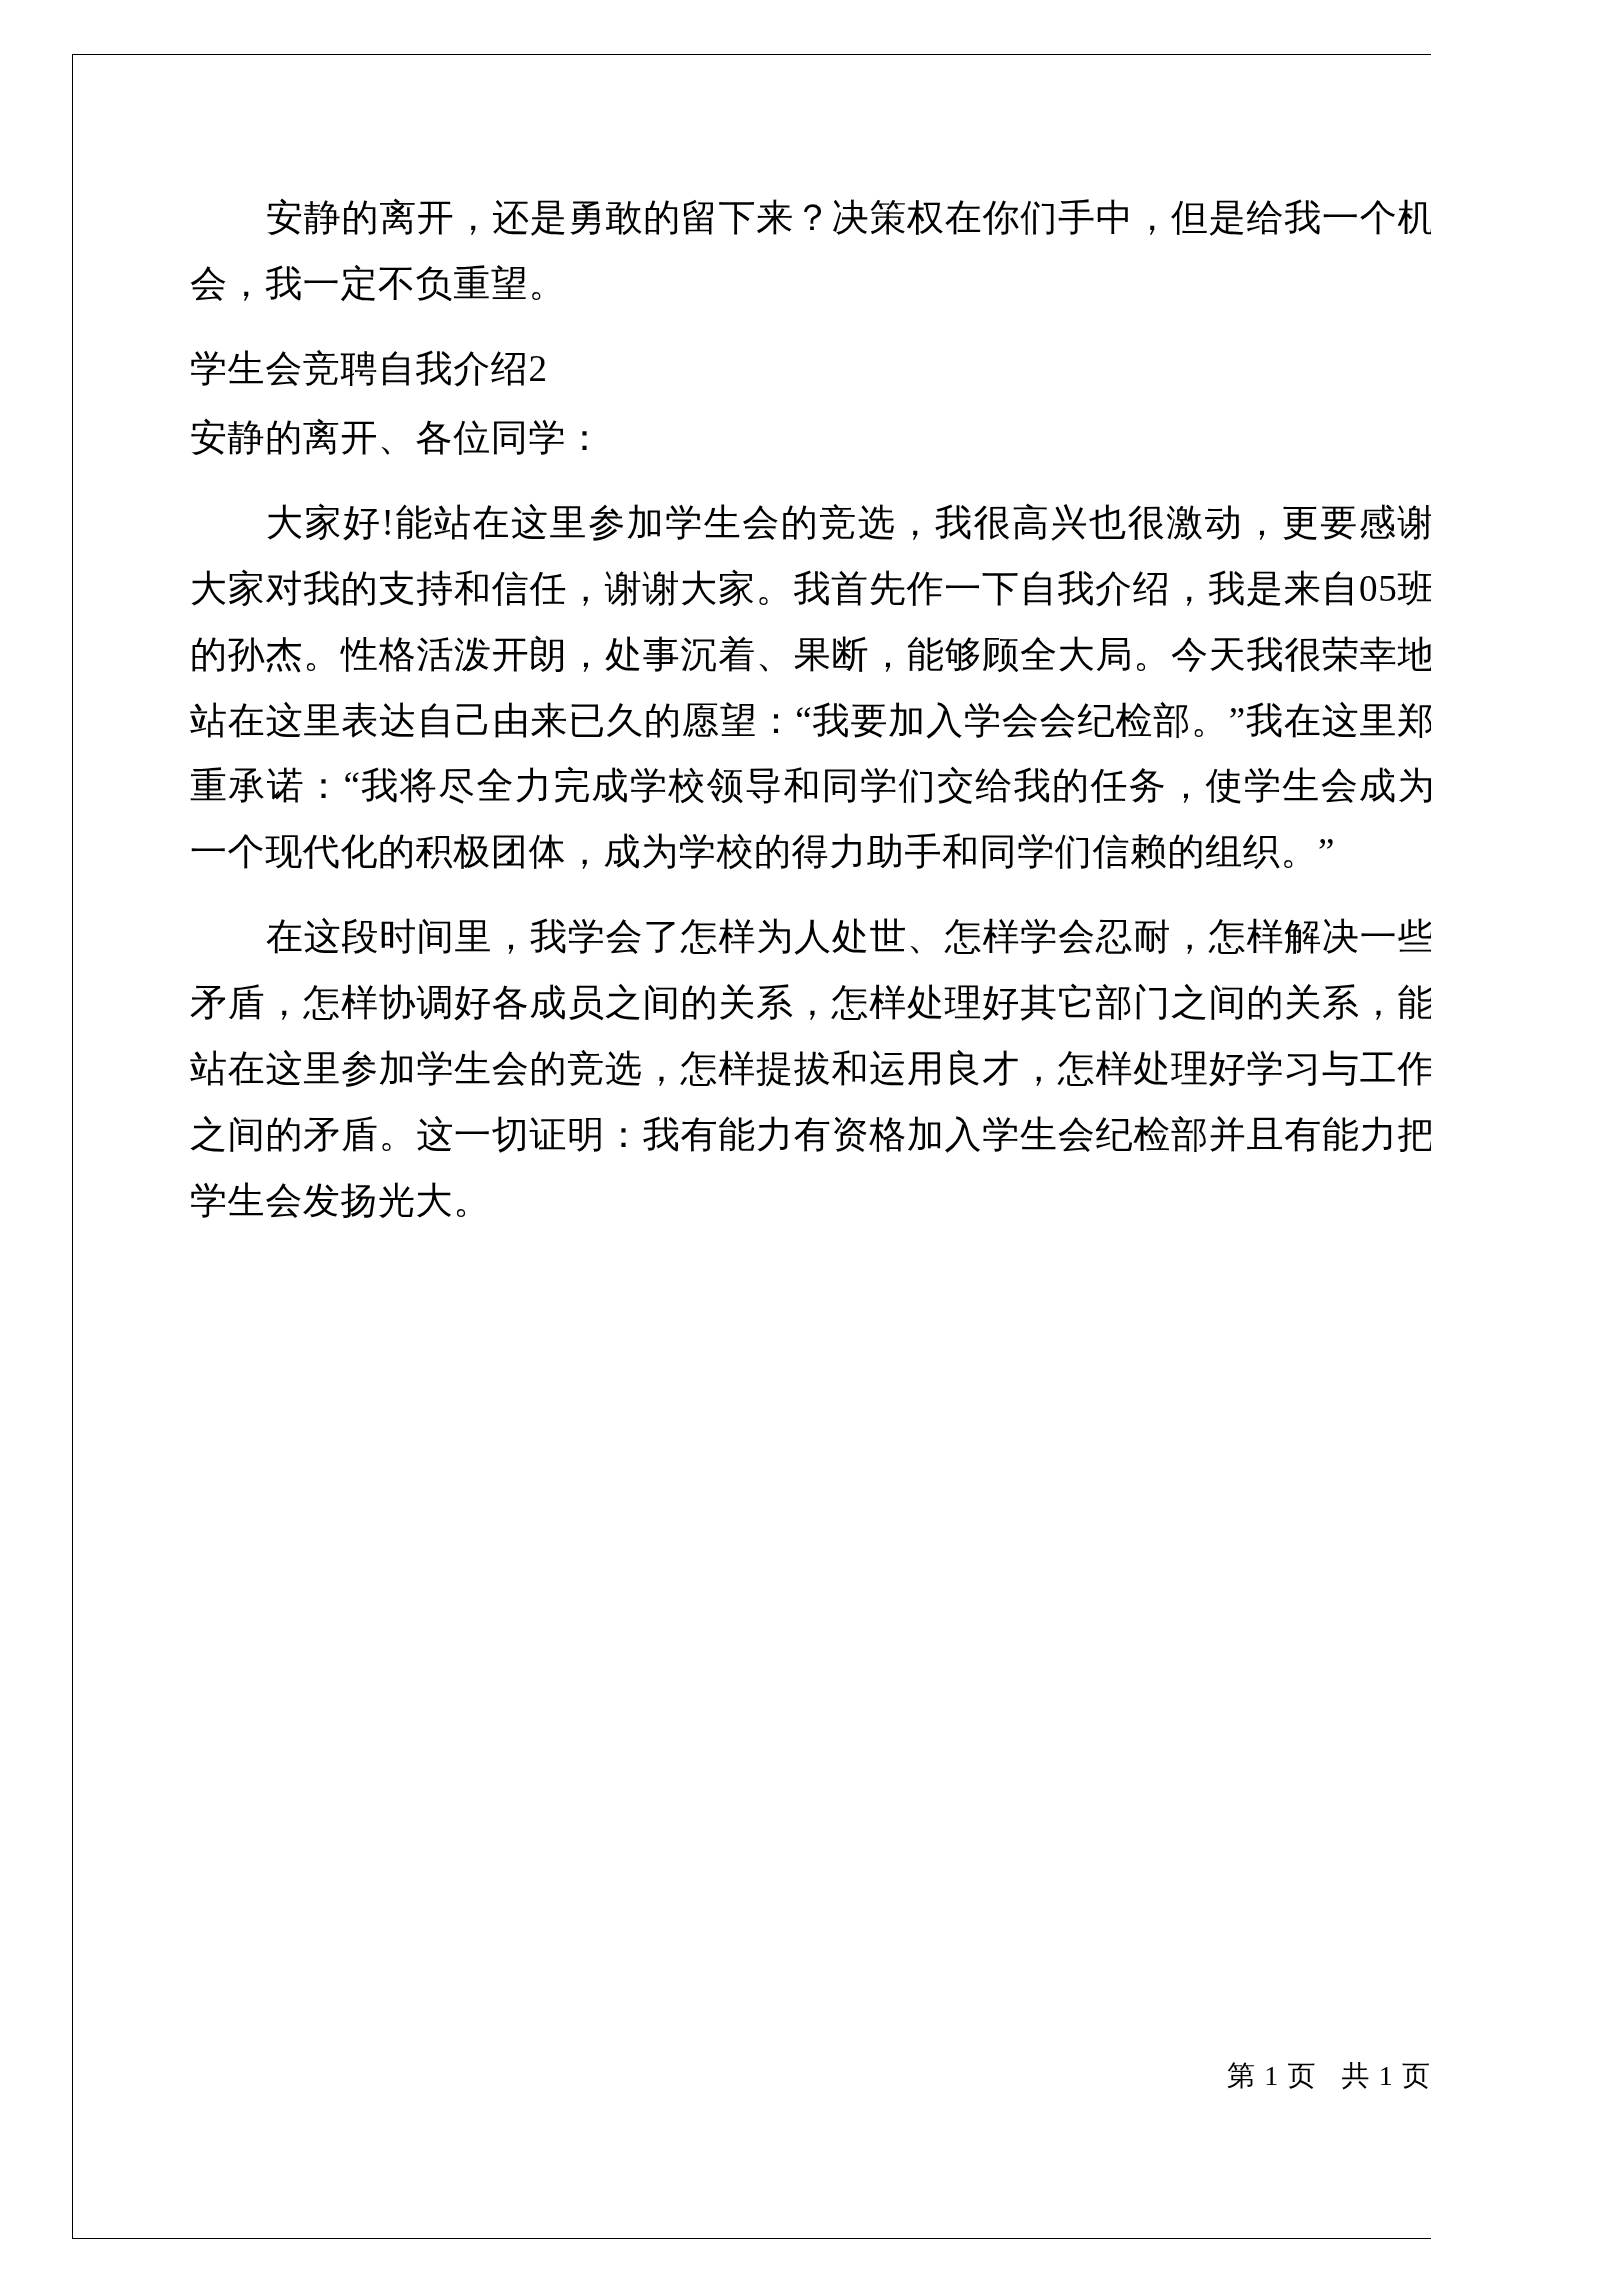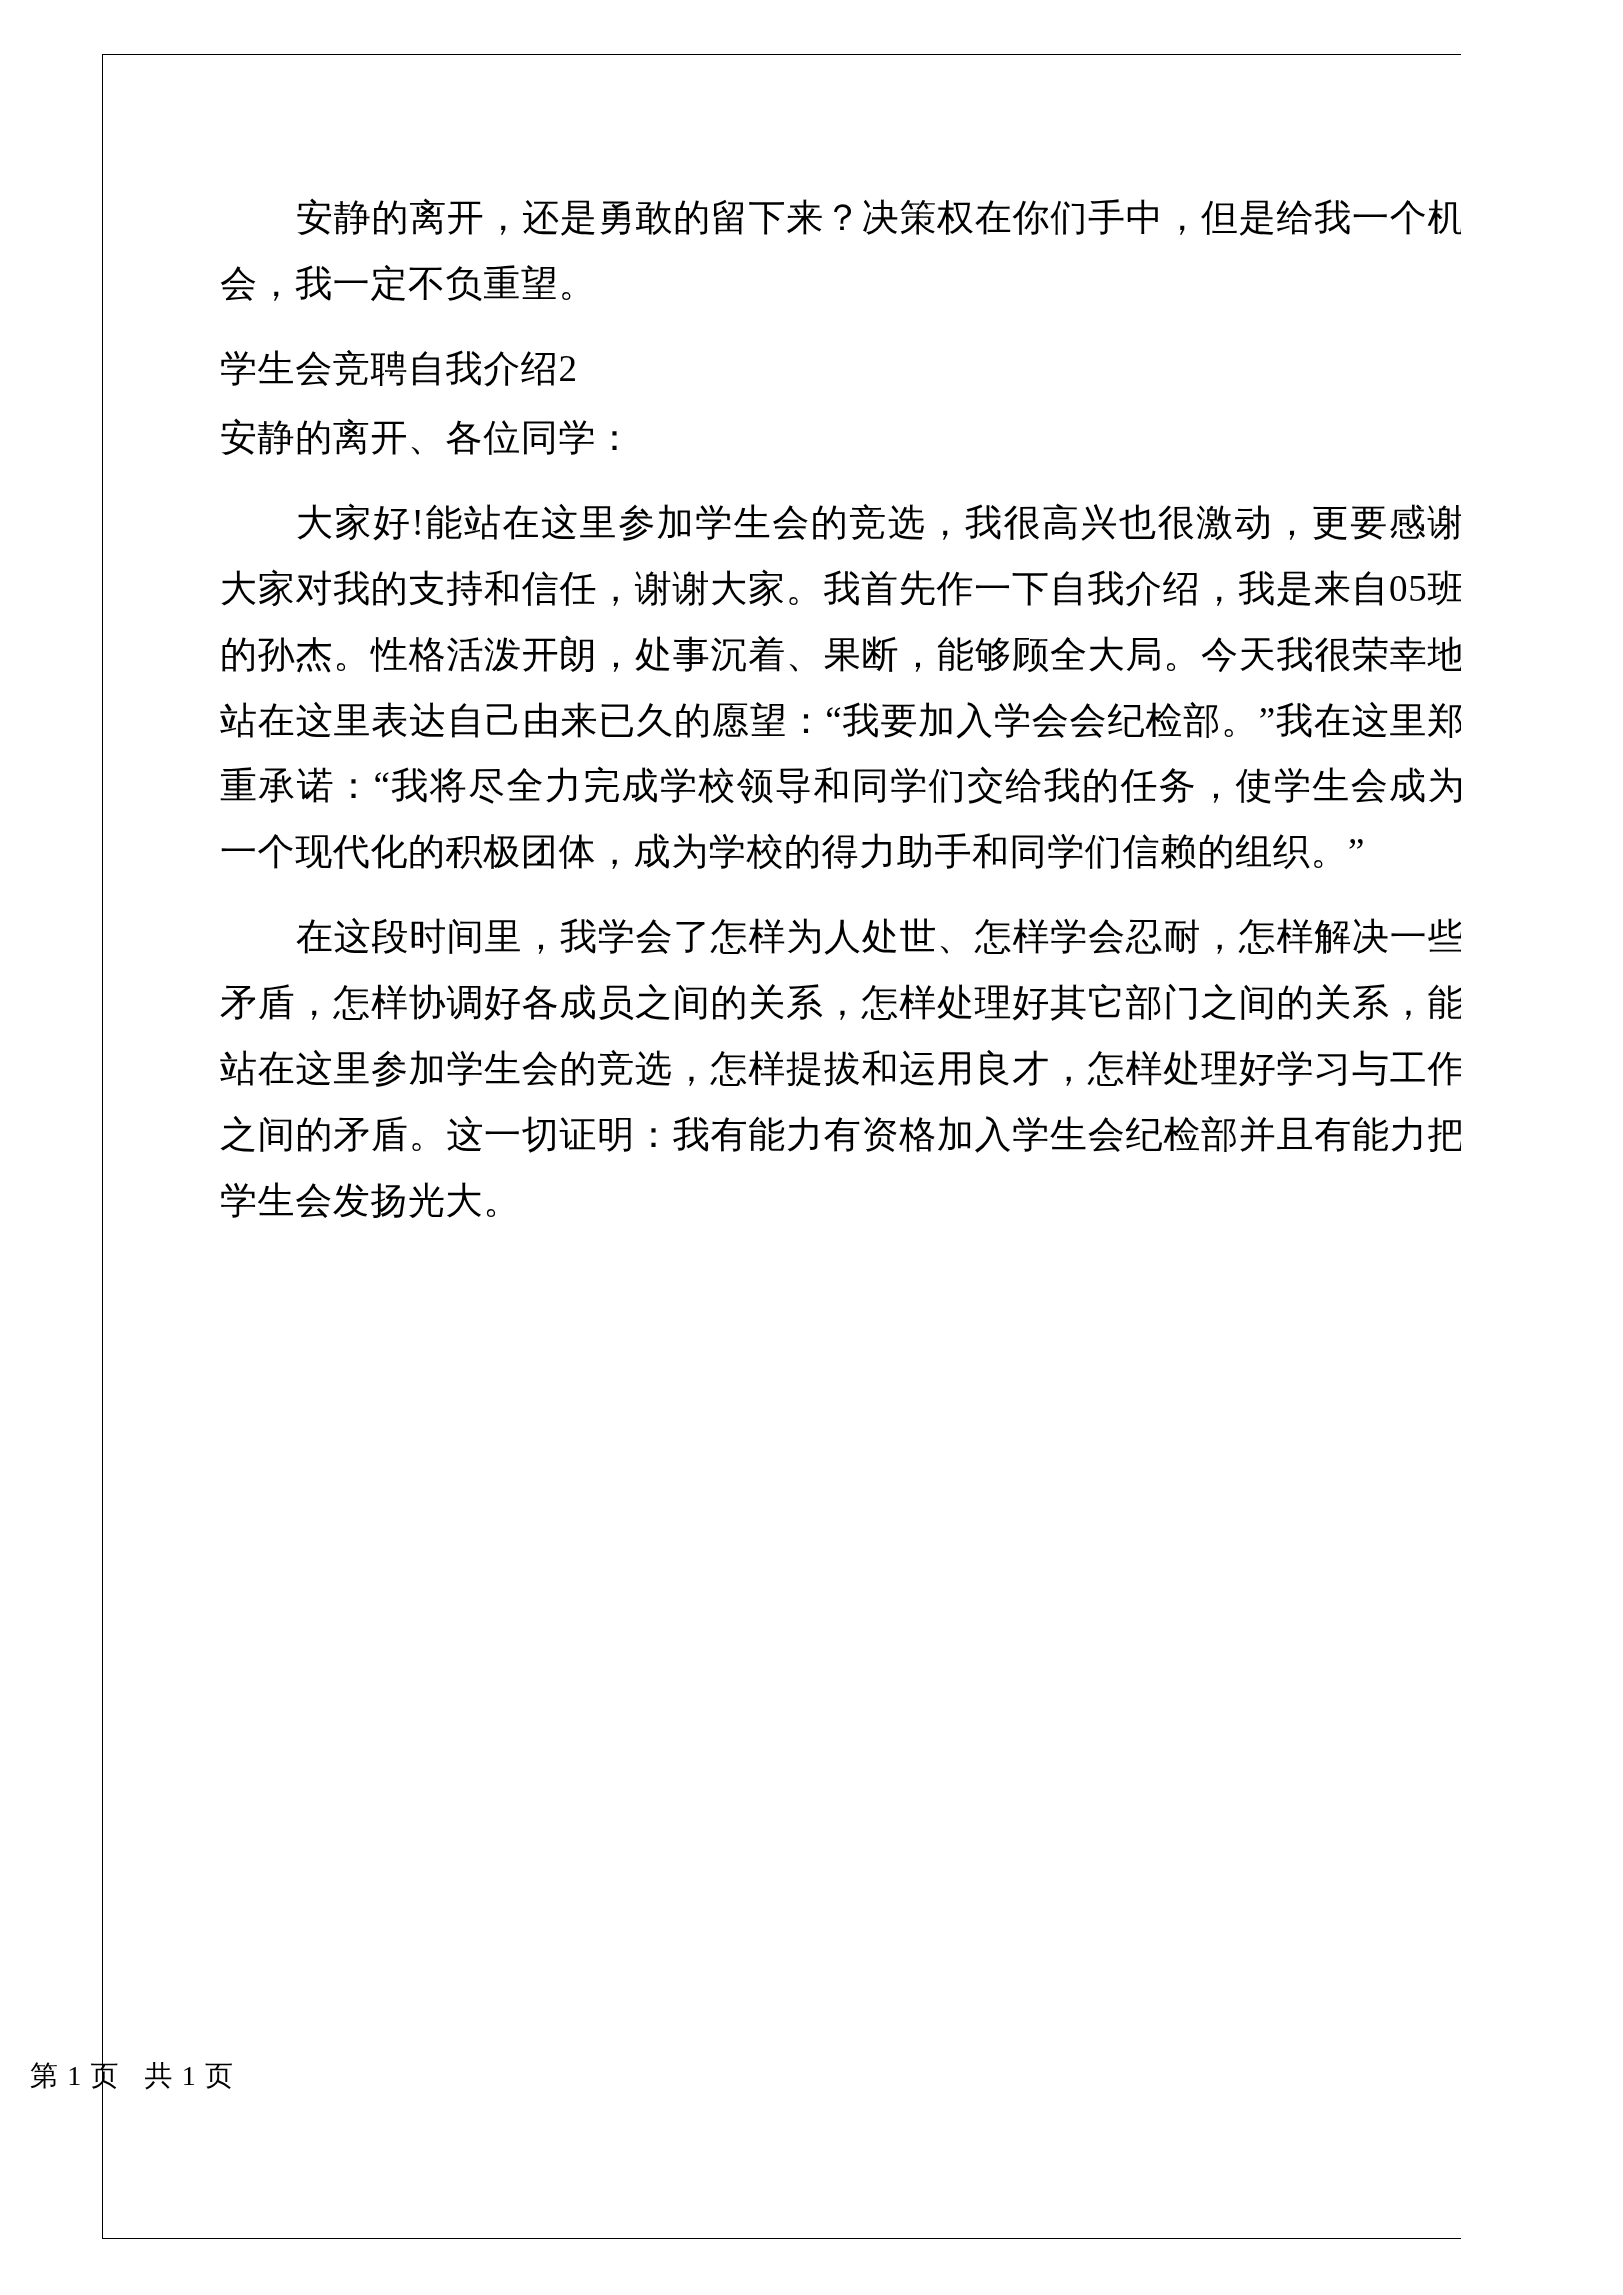--- a/index.html
+++ b/index.html
@@ -10,21 +10,20 @@
   body {
     font-family: "Liberation Serif", "DejaVu Serif", serif;
   }
   .page {
     position: relative;
     width: 1431px;
     height: 2295px;
     background: #ffffff;
     box-sizing: border-box;
     overflow: hidden;
-    margin-left: 30px;
   }
   .page-border {
     position: absolute;
     left: 72px;
     top: 54px;
     width: 1481px;
     height: 2185px;
     border: 1.7px solid #000000;
     box-sizing: border-box;
   }
@@ -50,21 +49,21 @@
     text-indent: 0;
   }
   .spacer-sm {
     height: 15.7px;
   }
   .footer {
     position: absolute;
     left: 0;
     right: 0;
     top: 2057px;
-    text-align: left;
+    text-align: right;
     font-size: 28px;
     color: #000000;
     letter-spacing: 1.1px;
     font-family: "Liberation Serif", "DejaVu Serif", serif;
   }
   .footer span {
     display: inline-block;
   }
   .footer .gap {
     width: 25px;

